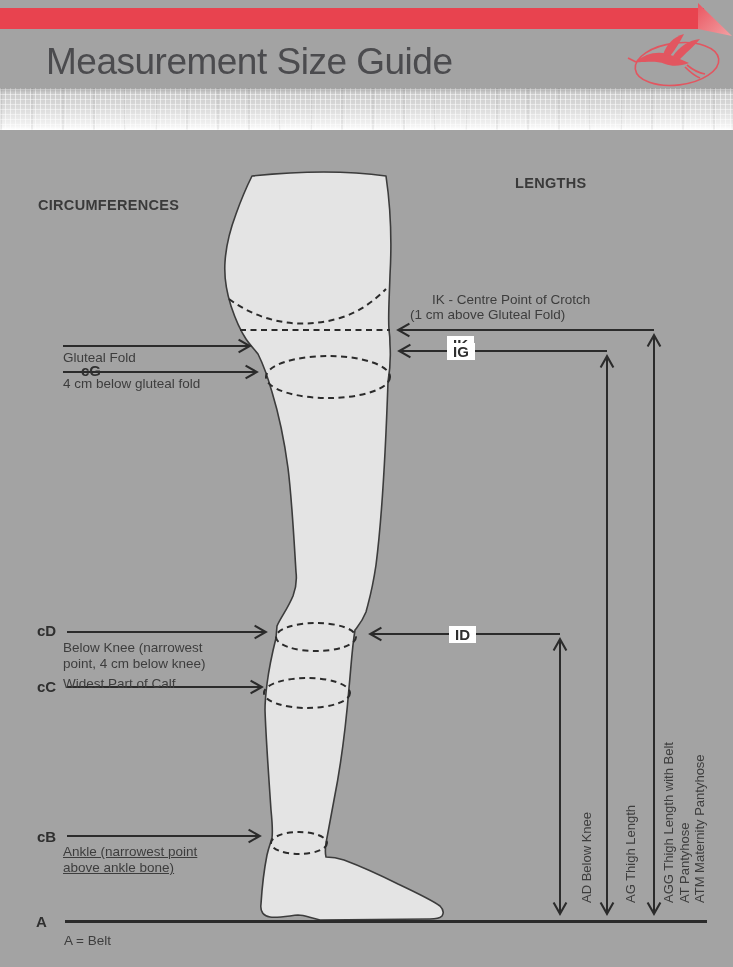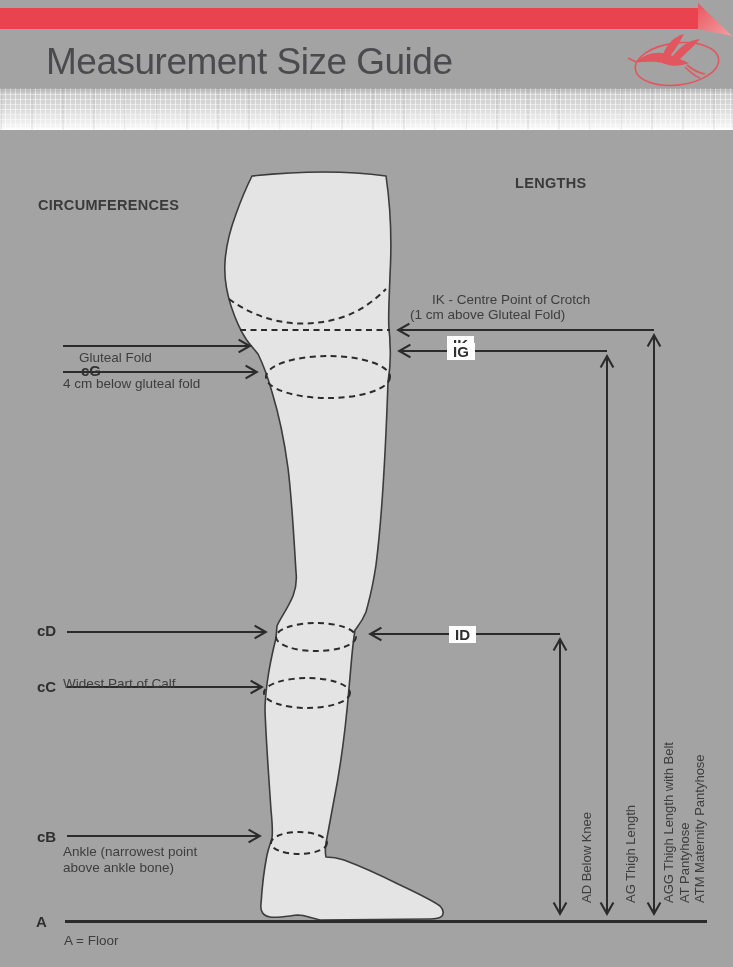--- a/index.html
+++ b/index.html
@@ -142,34 +142,35 @@
       <path d="M607,357 V913" marker-start="url(#arr)" marker-end="url(#arr)"></path>
       <path d="M560,640 V913" marker-start="url(#arr)" marker-end="url(#arr)"></path>
     </g>
 
     <path d="M65,921.5 H707" stroke="#2b2b2b" stroke-width="3"></path>
   </svg>
 
   <div class="heading" style="left:38px;top:175px;margin-top:22px;">CIRCUMFERENCES</div>
   <div class="heading" style="left:487px;top:175px;margin-left:28px;">LENGTHS</div>
 
-  <div class="lbl" style="left:63px;top:350px;margin-left:16px;">Gluteal Fold</div>
+  <div class="lbl" style="left:63px;top:350px;">Gluteal Fold</div>
   <div class="code" style="left:35px;top:362px;margin-left:46px;">cG</div>
   <div class="lbl" style="left:63px;top:376px;">4 cm below gluteal fold</div>
 
   <div class="code" style="left:37px;top:622px;">cD</div>
+  <div class="lbl" style="left:63px;top:640px;width:158px;">Below Knee (narrowest point, 4 cm below knee)</div>
 
   <div class="code" style="left:37px;top:678px;">cC</div>
   <div class="lbl" style="left:63px;top:676px;">Widest Part of Calf</div>
 
   <div class="code" style="left:37px;top:828px;">cB</div>
-  <div class="lbl" style="left:63px;top:844px;width:158px;">Ankle (narrowest point above ankle bone)</div>
+  <div class="lbl" style="left:63px;top:844px;width:158px;text-decoration:underline;">Ankle (narrowest point above ankle bone)</div>
 
   <div class="code" style="left:36px;top:913px;">A</div>
-  <div class="lbl" style="left:64px;top:933px;">A = Floor</div>
+  <div class="lbl" style="left:64px;top:933px;">A = Belt</div>
 
   <div class="lbl" style="left:410px;top:292px;margin-left:22px;">IK - Centre Point of Crotch</div>
   <div class="lbl" style="left:410px;top:307px;">(1 cm above Gluteal Fold)</div>
 
   <div class="code online" style="left:447px;top:308px;margin-top:28px;">IK</div>
   <div class="code online" style="left:447px;top:343px;">IG</div>
   <div class="code online" style="left:449px;top:626px;">ID</div>
 
   <div class="rot" style="left:580px;top:903px;">AD Below Knee</div>
   <div class="rot" style="left:624px;top:903px;">AG Thigh Length</div>

